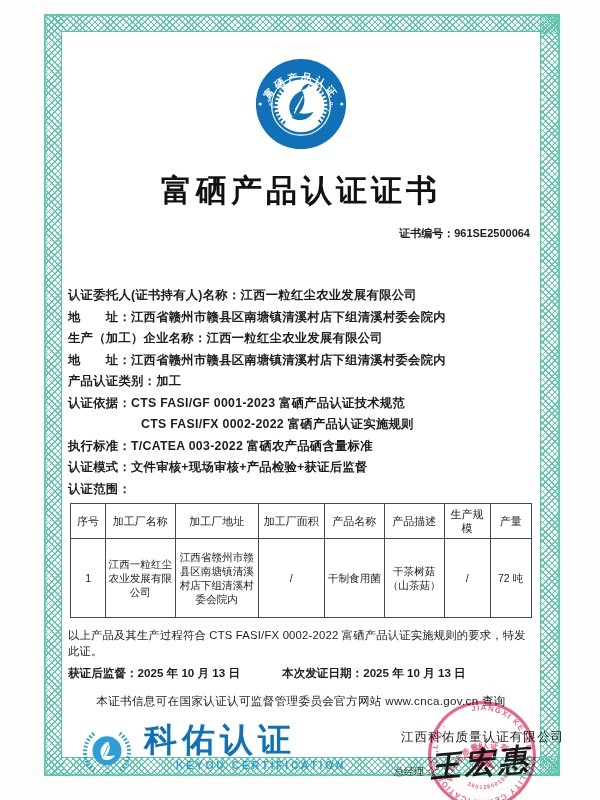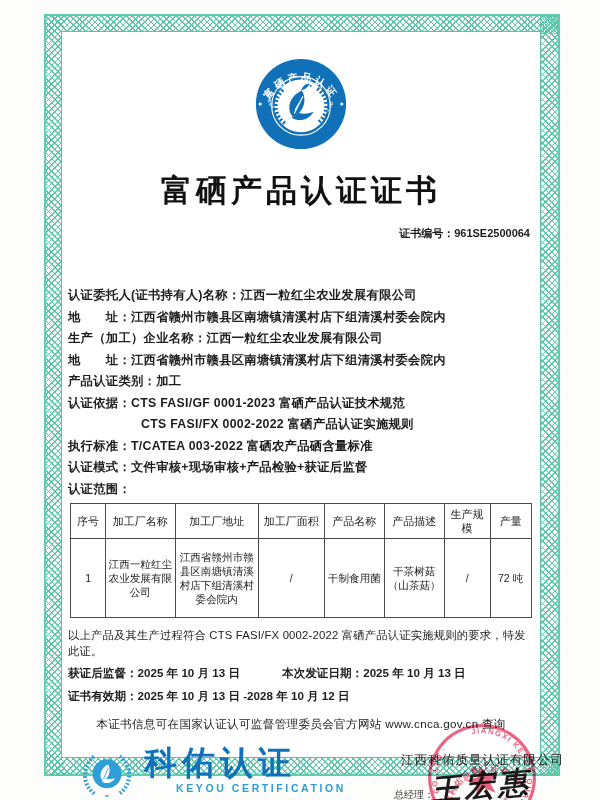--- a/index.html
+++ b/index.html
@@ -161,23 +161,20 @@
       <td>72 吨</td>
     </tr>
   </tbody>
     </table>
 
   <div class="statement">以上产品及其生产过程符合 CTS FASI/FX 0002-2022 富硒产品认证实施规则的要求，特发此证。</div>
   <div class="dates">
     <span><span>获证后监督：</span><span>2025 年 10 月 13 日</span></span>
     <span><span>本次发证日期：</span><span>2025 年 10 月 13 日</span></span>
   </div>
-  <div class="validity">
-    <span>证书有效期：</span><span>2025 年 10 月 13 日 -2028 年 10 月 12 日</span>
-  </div>
   <div class="query-note">本证书信息可在国家认证认可监督管理委员会官方网站 www.cnca.gov.cn 查询</div>
 
   <div class="issuer">
     <div class="brand">
       <svg width="58" height="58" viewBox="0 0 100 100">
         <path d="M 28,82 A 40,40 0 0 1 28,18" fill="none" stroke="#2d9ed8" stroke-width="7" stroke-dasharray="3 3.4"></path>
         <path d="M 72,18 A 40,40 0 0 1 72,82" fill="none" stroke="#2d9ed8" stroke-width="7" stroke-dasharray="3 3.4"></path>
         <circle cx="50" cy="48" r="25" fill="#2d9ed8"></circle>
         <path d="M52 32 C 40 37, 35 50, 42 60 C 53 57, 58 43, 52 32 Z" fill="#ffffff"></path>
         <path d="M44 57 L52 38" stroke="#2d9ed8" stroke-width="1.4" fill="none"></path>

